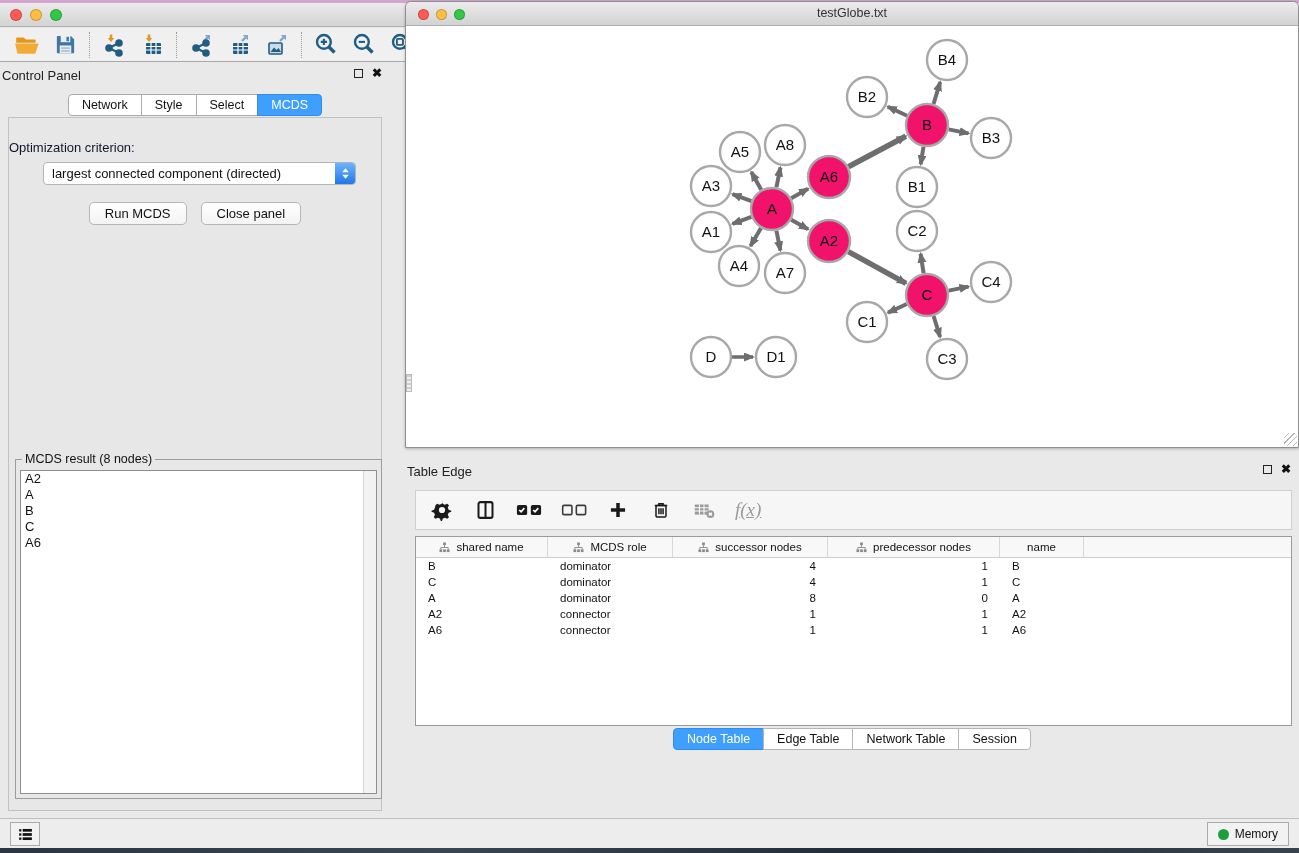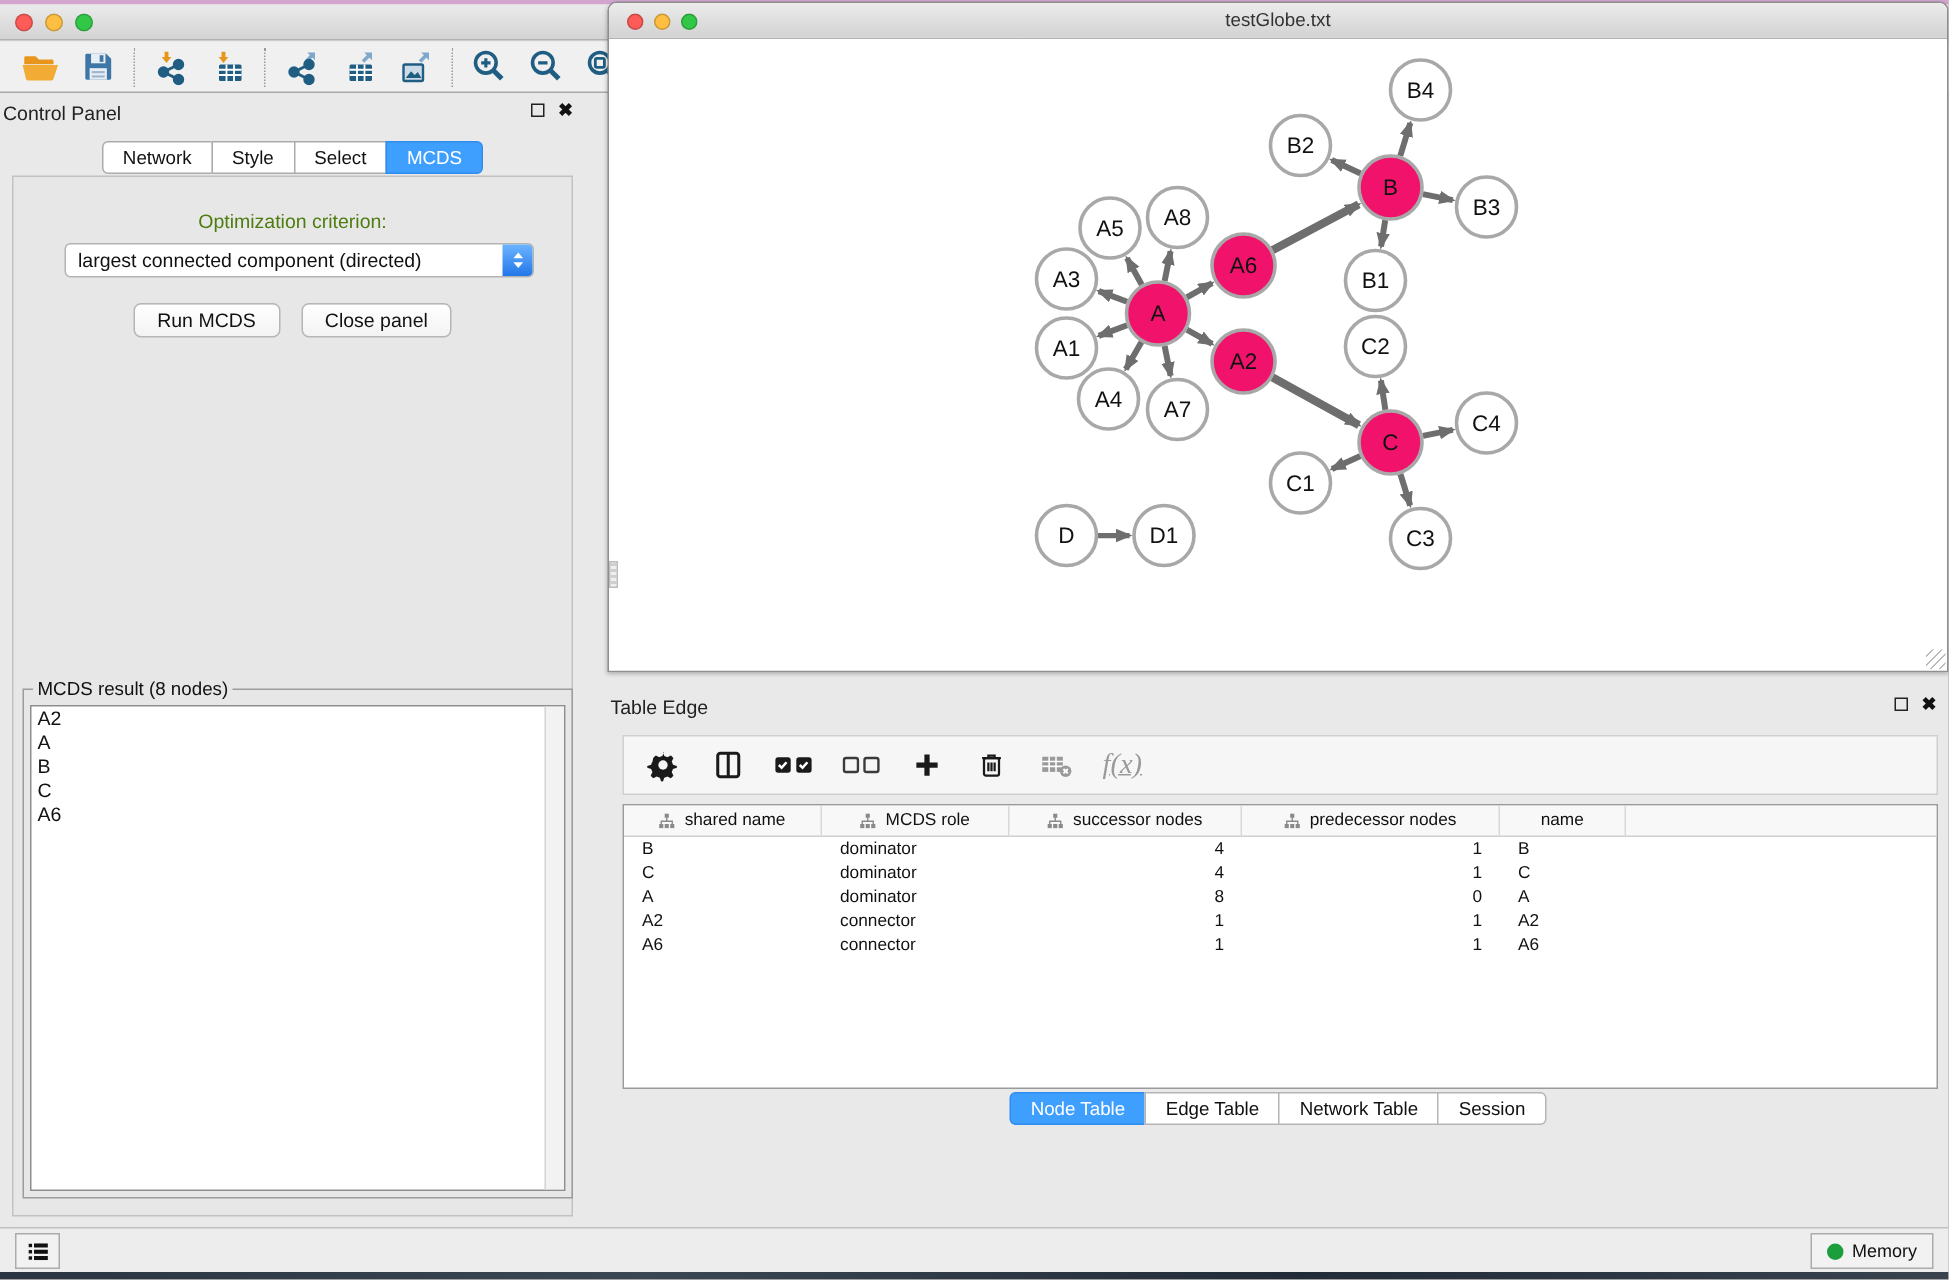--- a/index.html
+++ b/index.html
@@ -37,21 +37,21 @@
 
   .ctl-tabs { position:absolute; left:0; top:32px; width:100%; display:flex; justify-content:center; }
   .ctl-tab { font-size:12.5px; padding:3px 13px; background:#fff; border:1px solid #ababab; margin-left:-1px;
     color:#111; cursor:pointer; }
   .ctl-tab:first-child { border-radius:4px 0 0 4px; margin-left:0; }
   .ctl-tab:last-child { border-radius:0 4px 4px 0; }
   .ctl-tab.selected { background:#3e9fff; border-color:#2f8df1; color:#fff; }
 
   .ctl-content { position:absolute; left:8px; top:55px; width:374px; height:694px;
     background:#e7e7e7; border:1px solid #c2c2c2; }
-  .opt-label { margin-top:22px; text-align:center; font-size:13px; color:#4d7c0f; }
+  .opt-label { margin-top:22px; font-size:13px; color:#0f172a; }
   .dropdown { position:absolute; left:34px; top:44px; width:313px; height:23px; background:#fff;
     border:1px solid #b4b4b4; border-radius:4px; font-size:13px; color:#111;
     display:flex; align-items:center; padding-left:8px; cursor:pointer; }
   .dd-stepper { position:absolute; right:0px; top:0px; width:20px; height:21px; border-radius:0 3px 3px 0;
     background:linear-gradient(#6cb4ff,#2277e8); display:flex; align-items:center; justify-content:center; }
   .btn-row { position:absolute; left:0; top:84px; width:100%; display:flex; justify-content:center; gap:14px; }
   .mac-btn { background:linear-gradient(#ffffff,#f3f3f3); border:1px solid #b6b6b6; border-radius:5px;
     font-size:13px; color:#111; padding:3px 15px; cursor:pointer; font-family:"Liberation Sans",sans-serif;text-align:center; }
 
   .result-fieldset { position:absolute; left:6px; top:341px; width:367px; height:340px;

